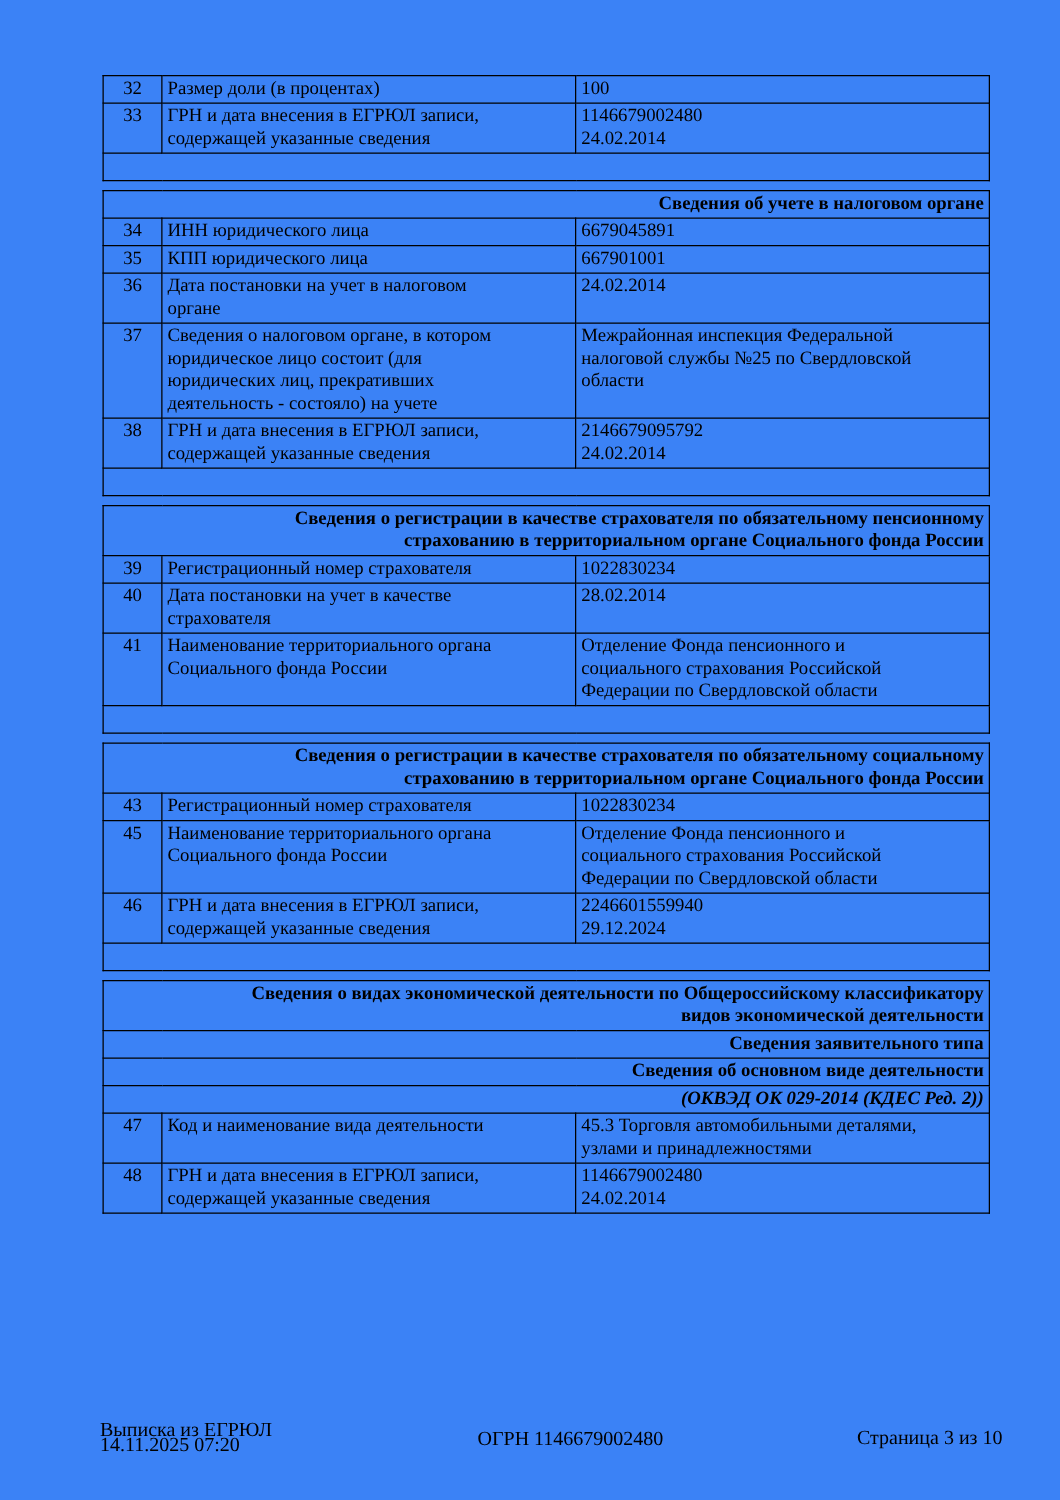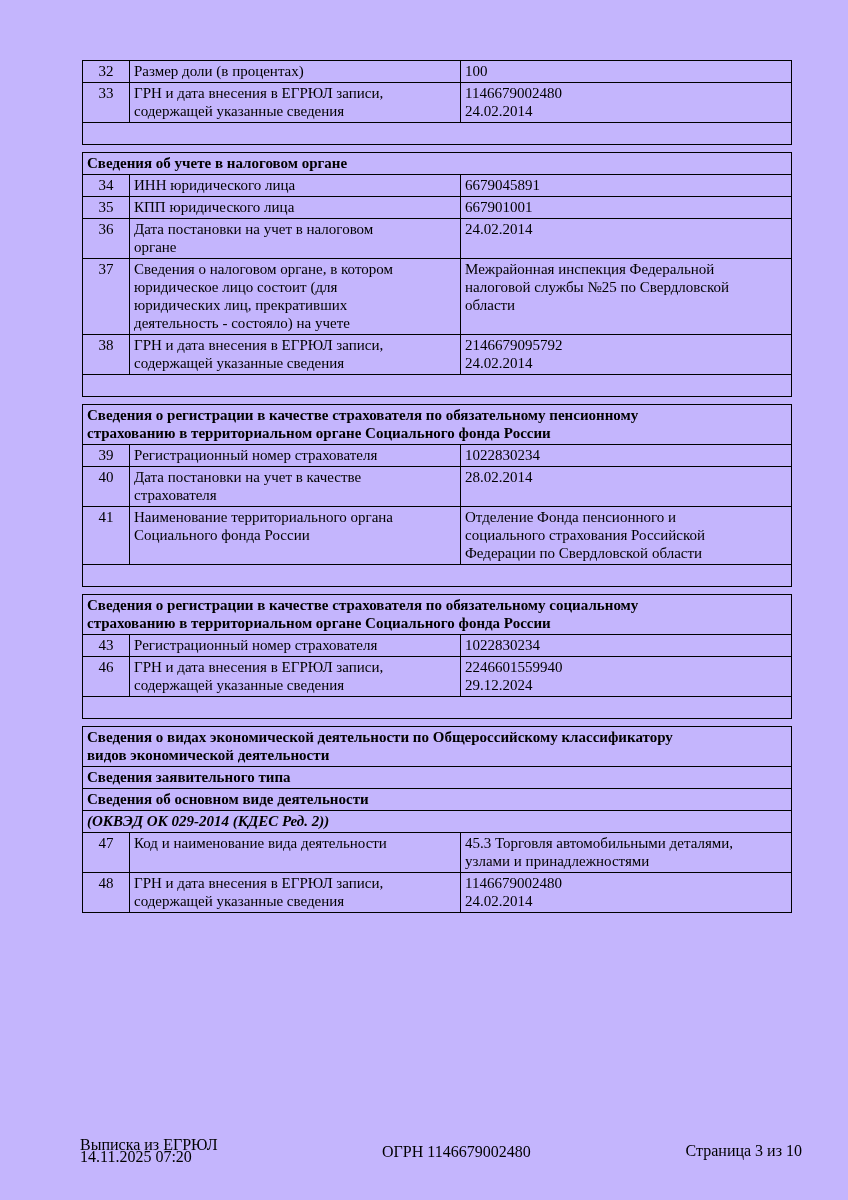--- a/index.html
+++ b/index.html
@@ -11,21 +11,21 @@
     width: 848px;
     height: 1200px;
     position: relative;
     font-family: "Liberation Serif", serif;
     color: #000;
     overflow: hidden;
   }
   .page {
     position: absolute;
     inset: 0;
-    background: #c4b5fd;
+    background: #3b82f6;
   }
   
   #table-blocks {
     position: absolute;
     left: 82px;
     top: 60px;
     width: 709px;
   }
   table.block {
     border-collapse: collapse;
@@ -41,21 +41,21 @@
     padding: 1px 4px 2px 4px;
     white-space: pre-line;
     overflow: hidden;
   }
   td.num {
     text-align: center;
     padding-left: 1px;
     padding-right: 1px;
   }
   td.hdr {
-    text-align: left;
+    text-align: right;
     font-weight: bold;
     margin-top: 17px;
   }
   td.hdr.bold-italic {
     font-weight: bold;
   }
   td.hdr.italic {
     font-weight: bold;
     font-style: italic;
   }
@@ -201,20 +201,28 @@
           <tr>
             <td colspan="3" class="hdr bold">Сведения о регистрации в качестве страхователя по обязательному социальному
 страхованию в территориальном органе Социального фонда России</td>
           </tr>
           <tr>
             <td class="num">43</td>
             <td class="label">Регистрационный номер страхователя</td>
             <td class="value">1022830234</td>
           </tr>
           <tr>
+            <td class="num">45</td>
+            <td class="label">Наименование территориального органа
+Социального фонда России</td>
+            <td class="value">Отделение Фонда пенсионного и
+социального страхования Российской
+Федерации по Свердловской области</td>
+          </tr>
+          <tr>
             <td class="num">46</td>
             <td class="label">ГРН и дата внесения в ЕГРЮЛ записи,
 содержащей указанные сведения</td>
             <td class="value">2246601559940
 29.12.2024</td>
           </tr>
           <tr>
             <td colspan="3" class="empty-row"></td>
           </tr>
         </tbody>

